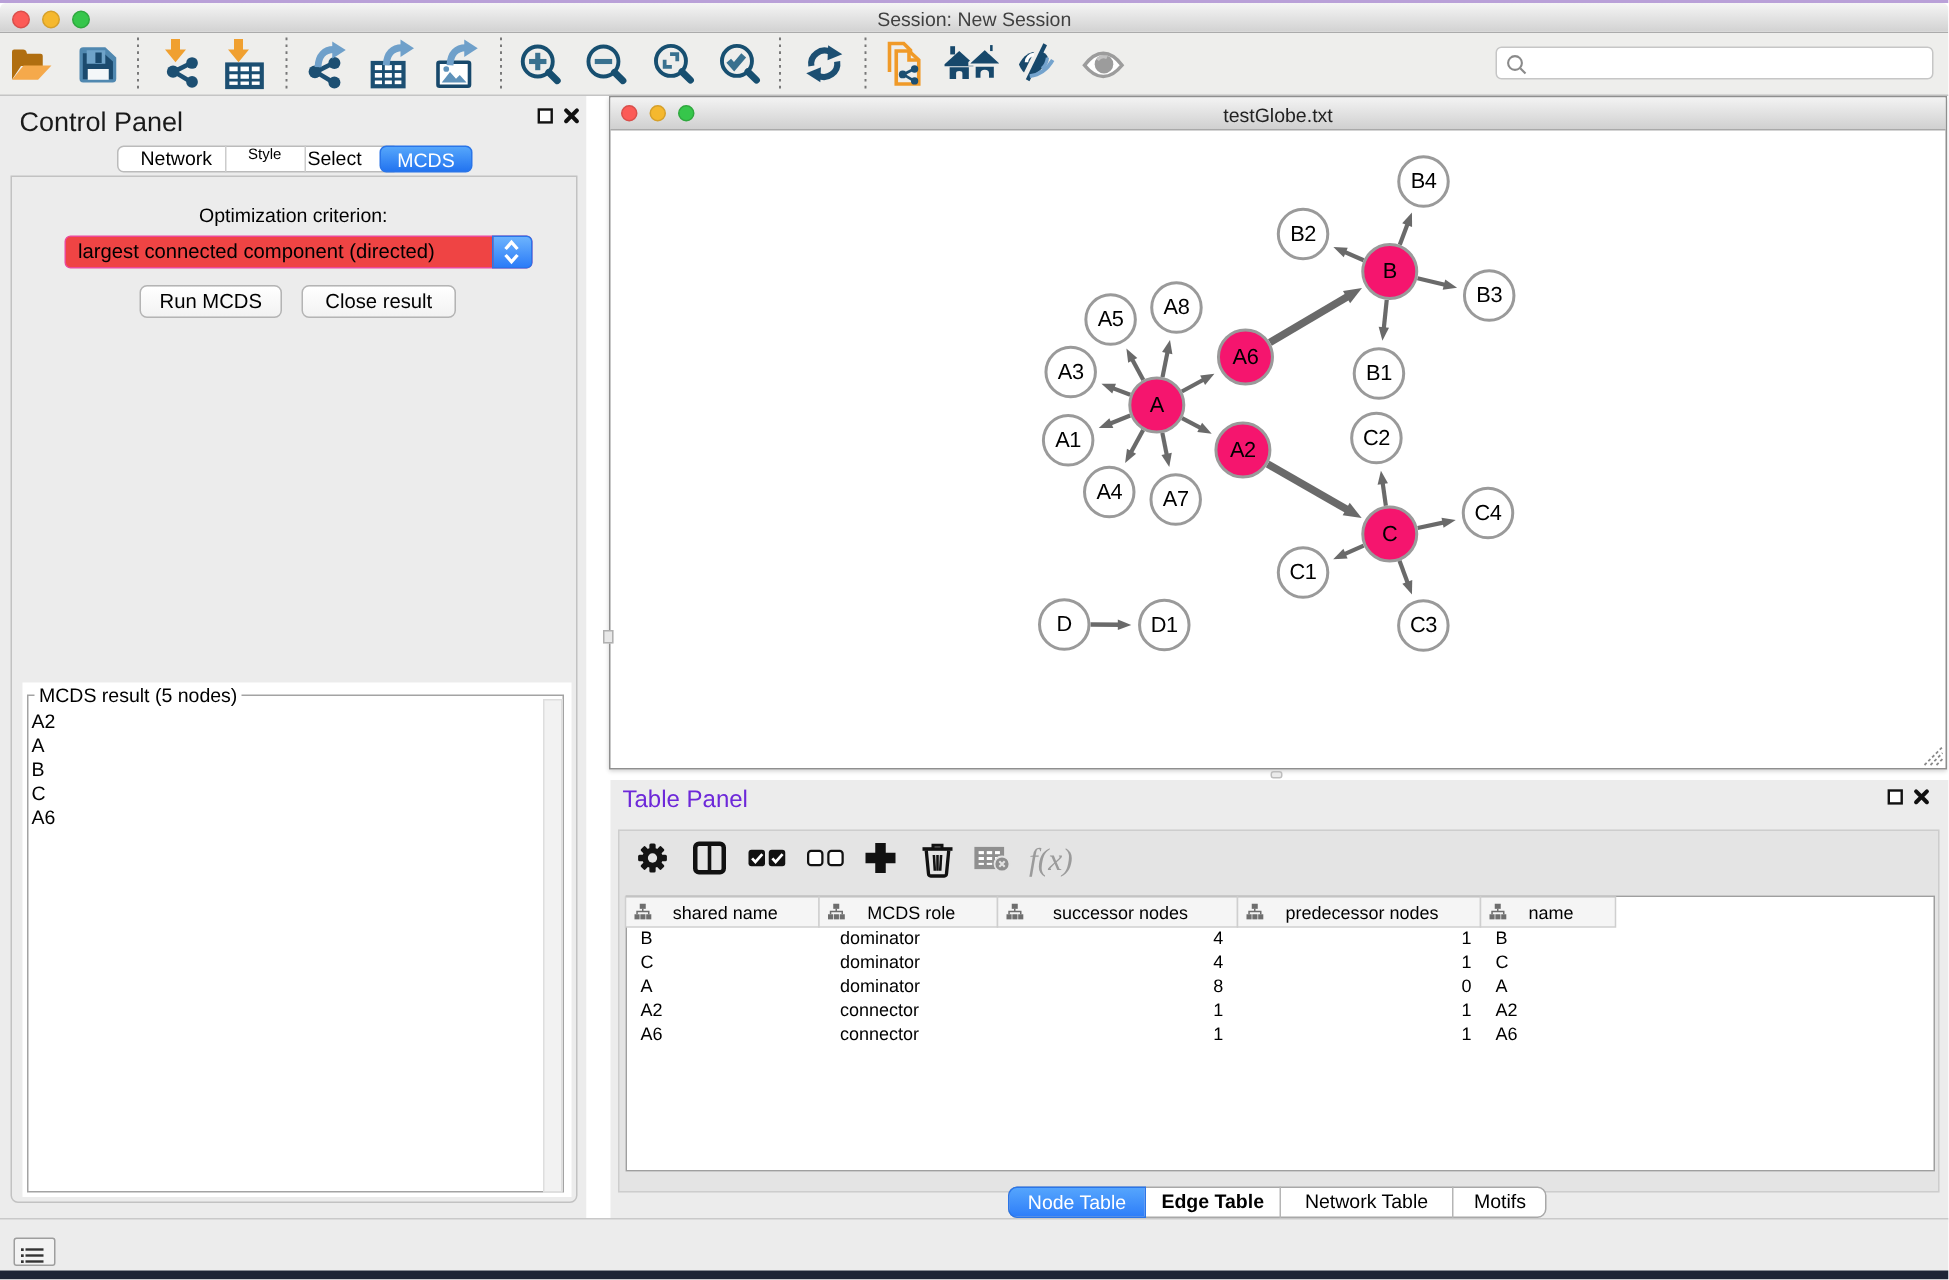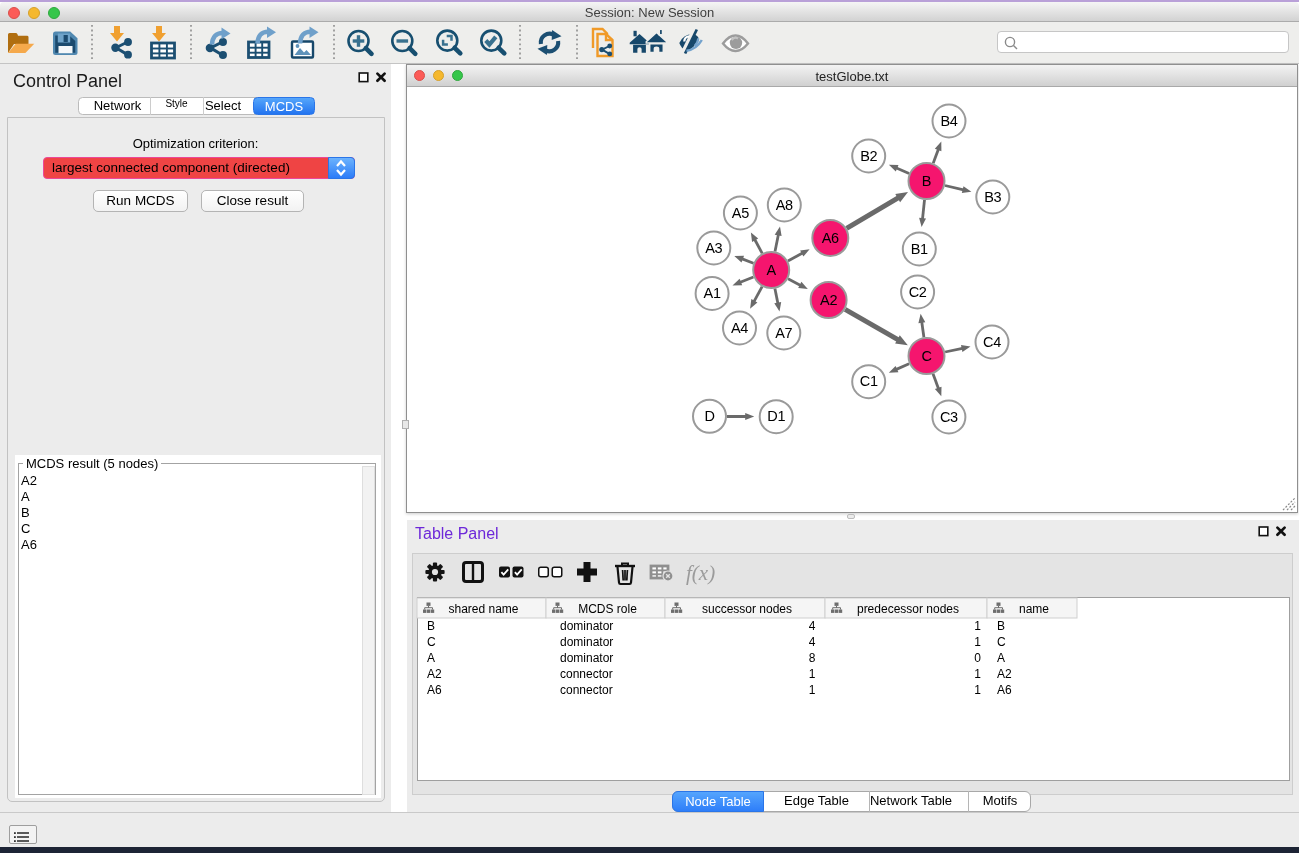--- a/index.html
+++ b/index.html
@@ -402,21 +402,21 @@
     <text x="997" y="677.5" font-size="12">A2</text>
     <text x="427" y="693.5" font-size="12">A6</text>
     <text x="560" y="693.5" font-size="12">connector</text>
     <text x="815.5" y="693.5" font-size="12" text-anchor="end">1</text>
     <text x="981" y="693.5" font-size="12" text-anchor="end">1</text>
     <text x="997" y="693.5" font-size="12">A6</text>
   </svg>
 
 <div class="abs" style="left:672px;top:791px;width:359px;height:21px;background:#fff;border:1px solid #a8a8a8;border-radius:6px;"></div>
 <div class="abs" style="left:672px;top:791px;width:92px;height:21px;background:linear-gradient(#55a5fd,#2e7ef9);border:1px solid #2a75e8;border-radius:6px 0 0 6px;color:#fff;font-size:13px;text-align:center;padding-top:2px;box-sizing:border-box;">Node Table</div>
-<div class="abs" style="left:764px;top:791px;width:106px;height:21px;border-right:1px solid #b5b5b5;font-size:13px;text-align:center;padding-top:2px;box-sizing:border-box;">Edge Table</div>
+<div class="abs" style="left:764px;top:791px;width:90px;height:21px;border-right:1px solid #b5b5b5;font-size:13px;text-align:center;padding-top:2px;box-sizing:border-box;font-weight:bold;">Edge Table</div>
 <div class="abs" style="left:854px;top:791px;width:115px;height:21px;border-right:1px solid #b5b5b5;font-size:13px;text-align:center;padding-top:2px;box-sizing:border-box;">Network Table</div>
 <div class="abs" style="left:969px;top:791px;width:62px;height:37px;font-size:13px;text-align:center;padding-top:2px;box-sizing:border-box;">Motifs</div>
 
 <div class="abs" style="left:0;top:812px;width:1299px;height:35px;background:#ececec;border-top:1px solid #c9c9c9;"></div>
 <div class="abs" style="left:9px;top:825px;width:28px;height:19px;background:#f3f3f3;border:1px solid #9e9e9e;border-radius:2px;">
 <svg width="26" height="22">
       <g stroke="#333" stroke-width="1.6">
         <line x1="7" y1="7" x2="19" y2="7"></line>
         <line x1="7" y1="11" x2="19" y2="11"></line>
         <line x1="7" y1="15" x2="19" y2="15"></line>

